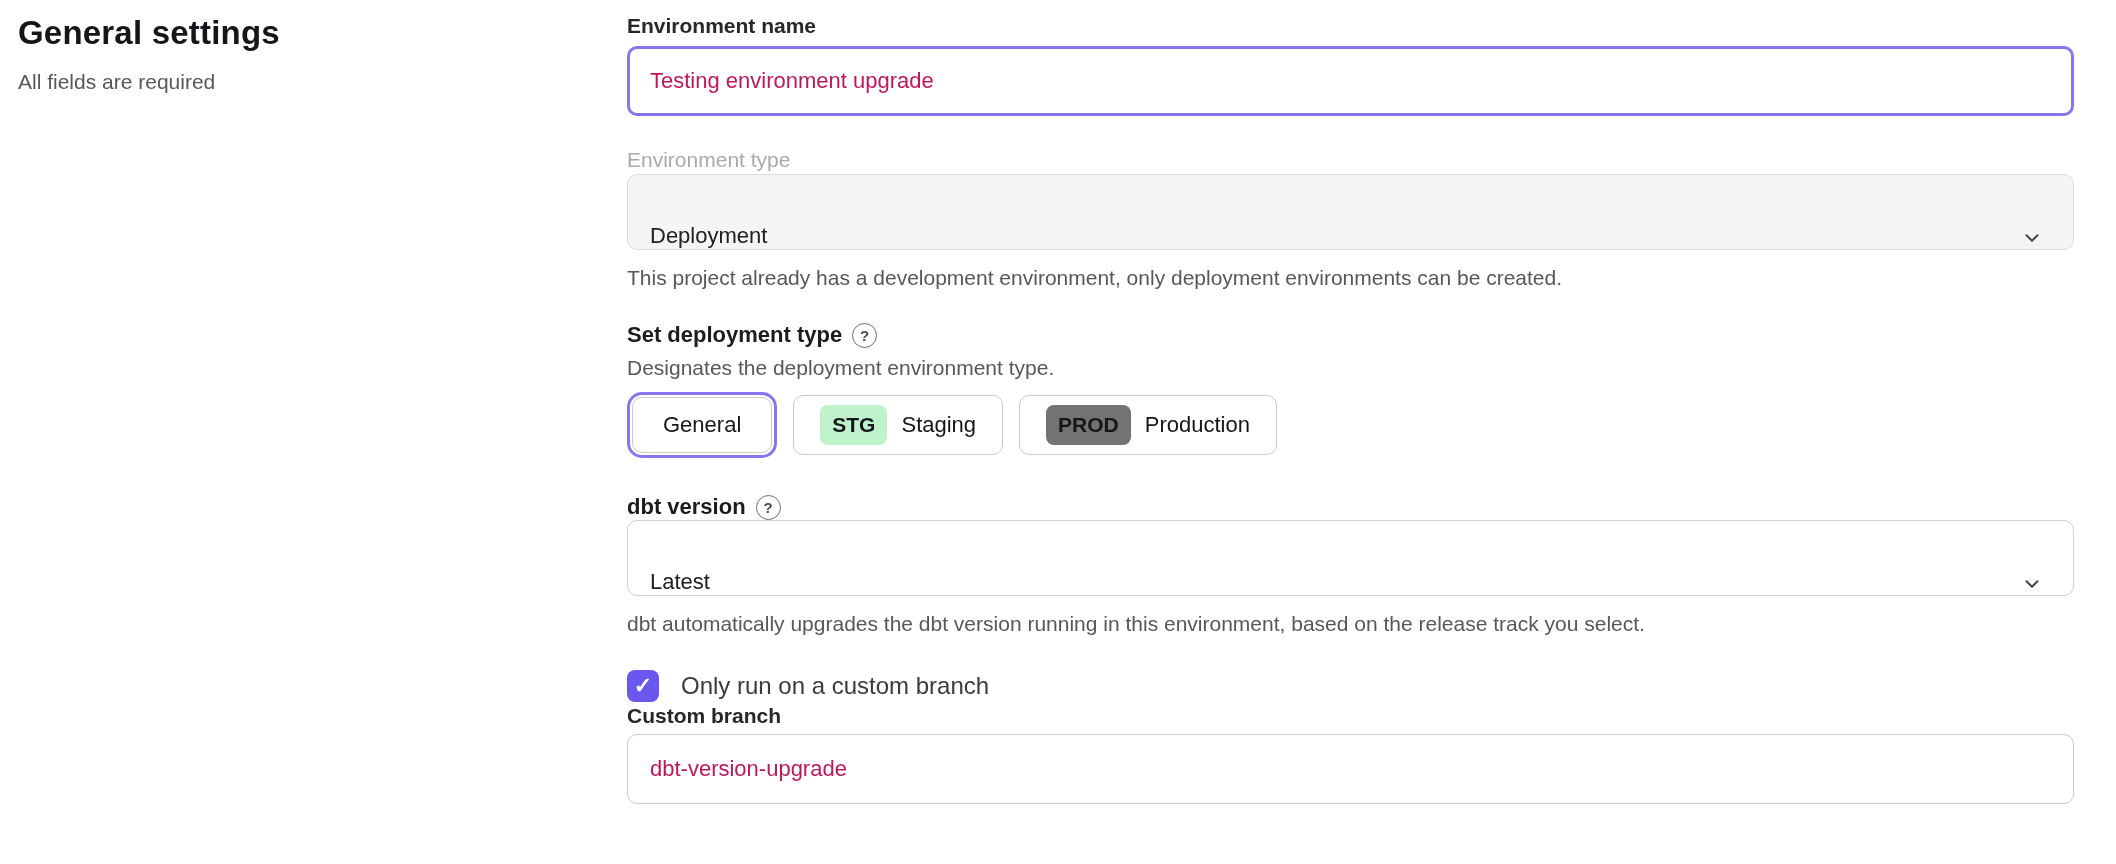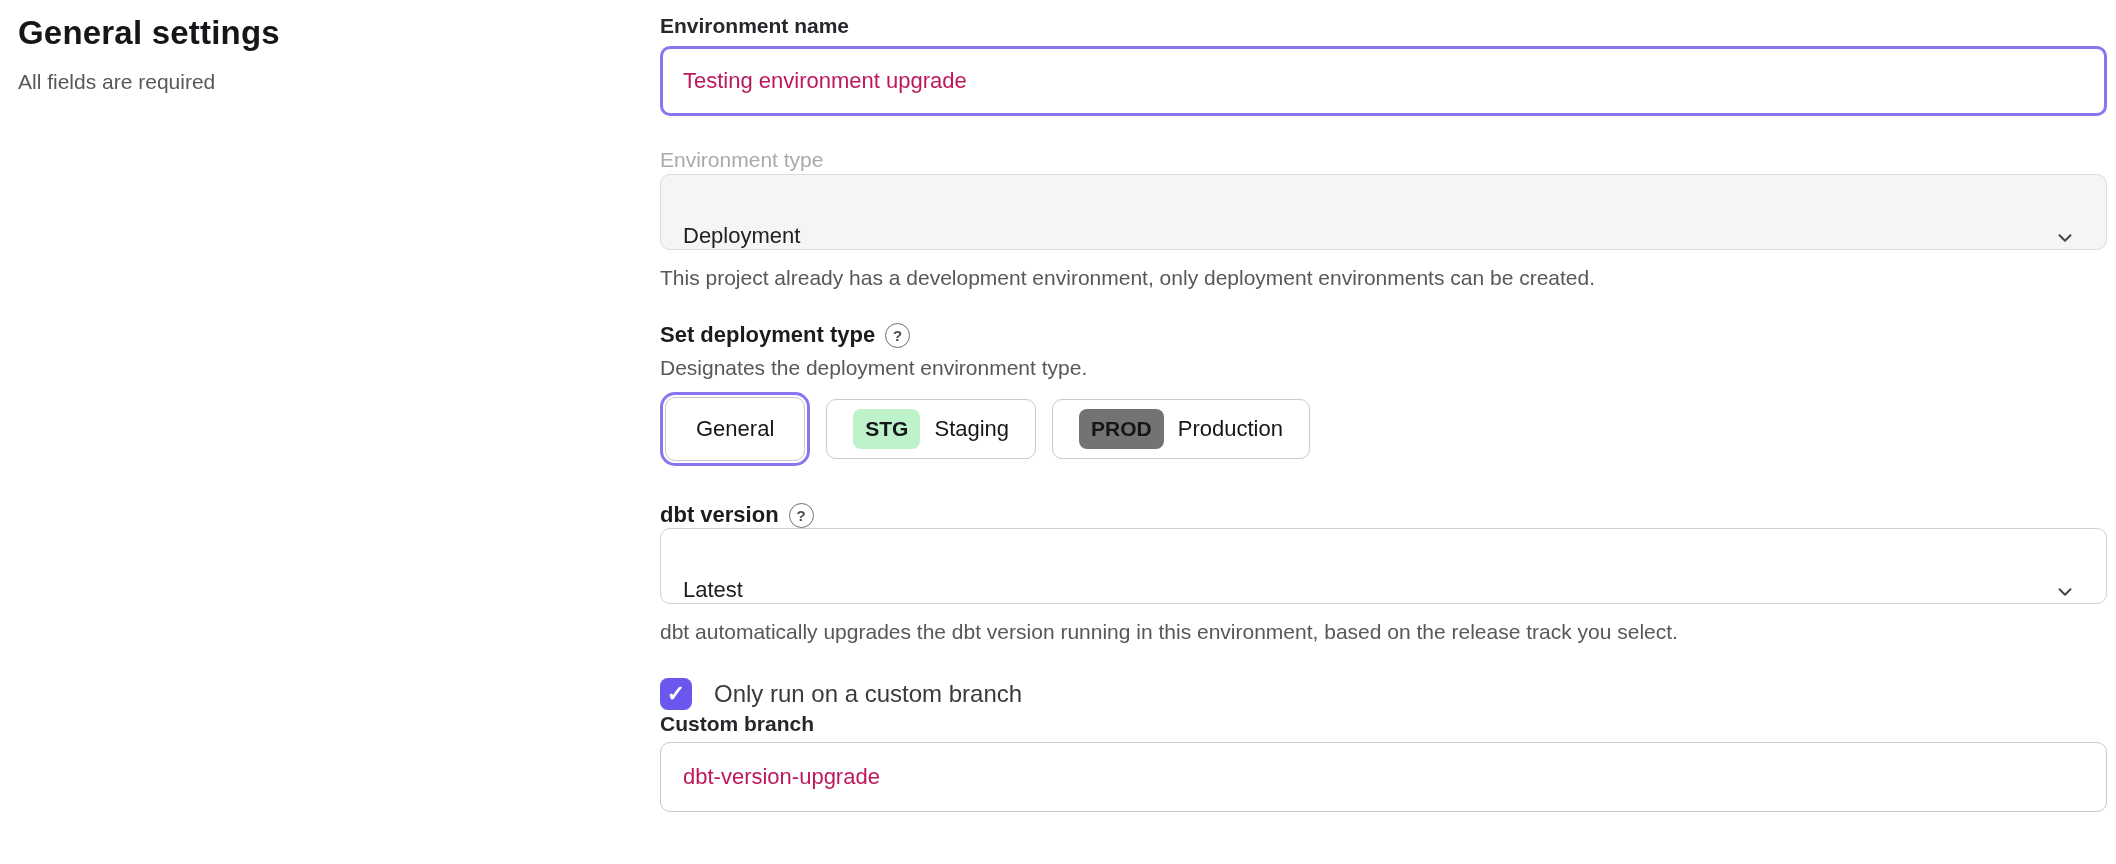--- a/index.html
+++ b/index.html
@@ -23,21 +23,21 @@
     letter-spacing: 0.2px;
   }
   .page-subtitle {
     margin-top: 18px;
     font-size: 21px;
     color: #57575c;
   }
   
   .form-col {
     position: absolute;
-    left: 660px; top: 12px;
+    left: 627px; top: 12px;
     width: 1447px;
   }
   .field-label {
     font-size: 21px;
     font-weight: 600;
     color: #26262b;
     line-height: 28px;
   }
   .field-label.disabled { color: #a9a9ae; font-weight: 500; }
   .text-input {
@@ -127,21 +127,21 @@
     color: #16161a;
     cursor: pointer;
     font-family: "Liberation Sans", sans-serif;
   }
   .selected-ring {
     border: 3px solid #8a74f2;
     border-radius: 15px;
     padding: 2px;
     display: inline-flex;
   }
-  .selected-ring .type-btn { height: 64px; padding: 0 30px; }
+  .selected-ring .type-btn { height: 56px; padding: 0 30px; }
   .type-badge {
     display: inline-flex;
     align-items: center;
     height: 40px;
     padding: 0 12px;
     border-radius: 8px;
     font-size: 21px;
     font-weight: 600;
     color: #16161a;
   }

